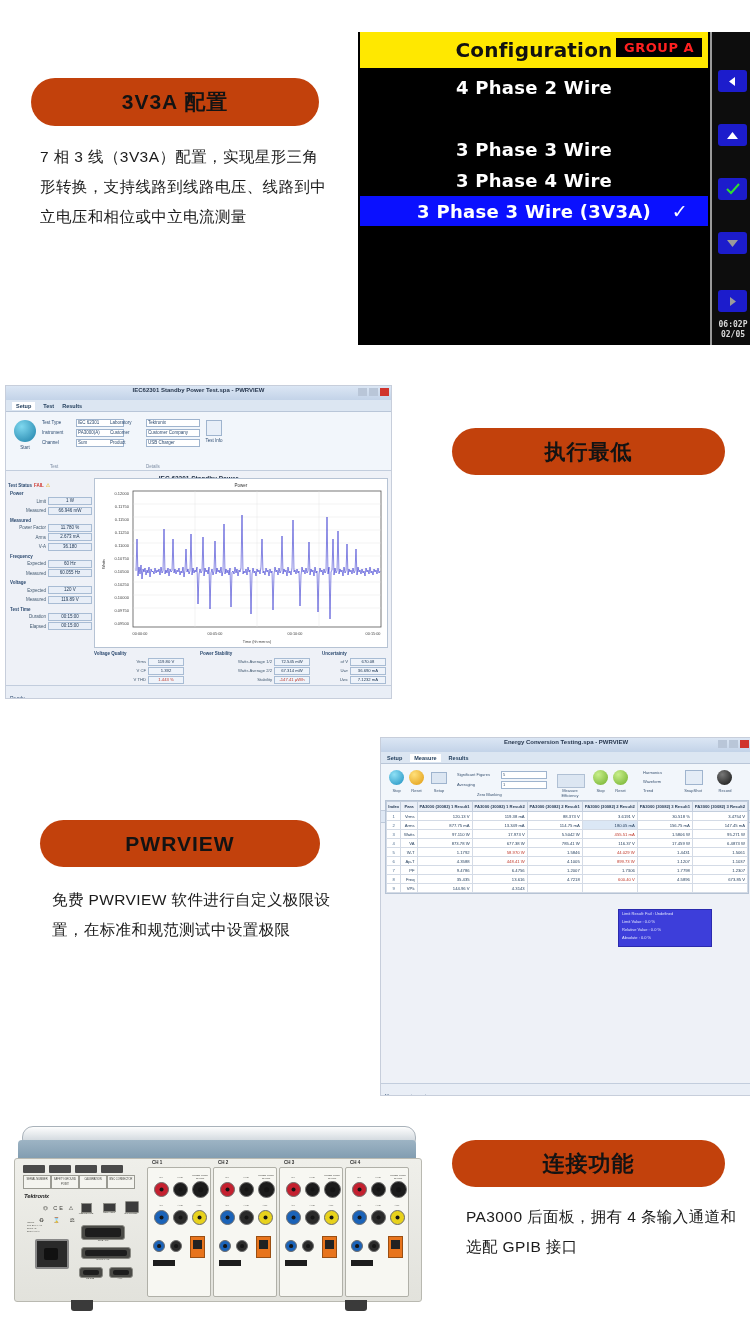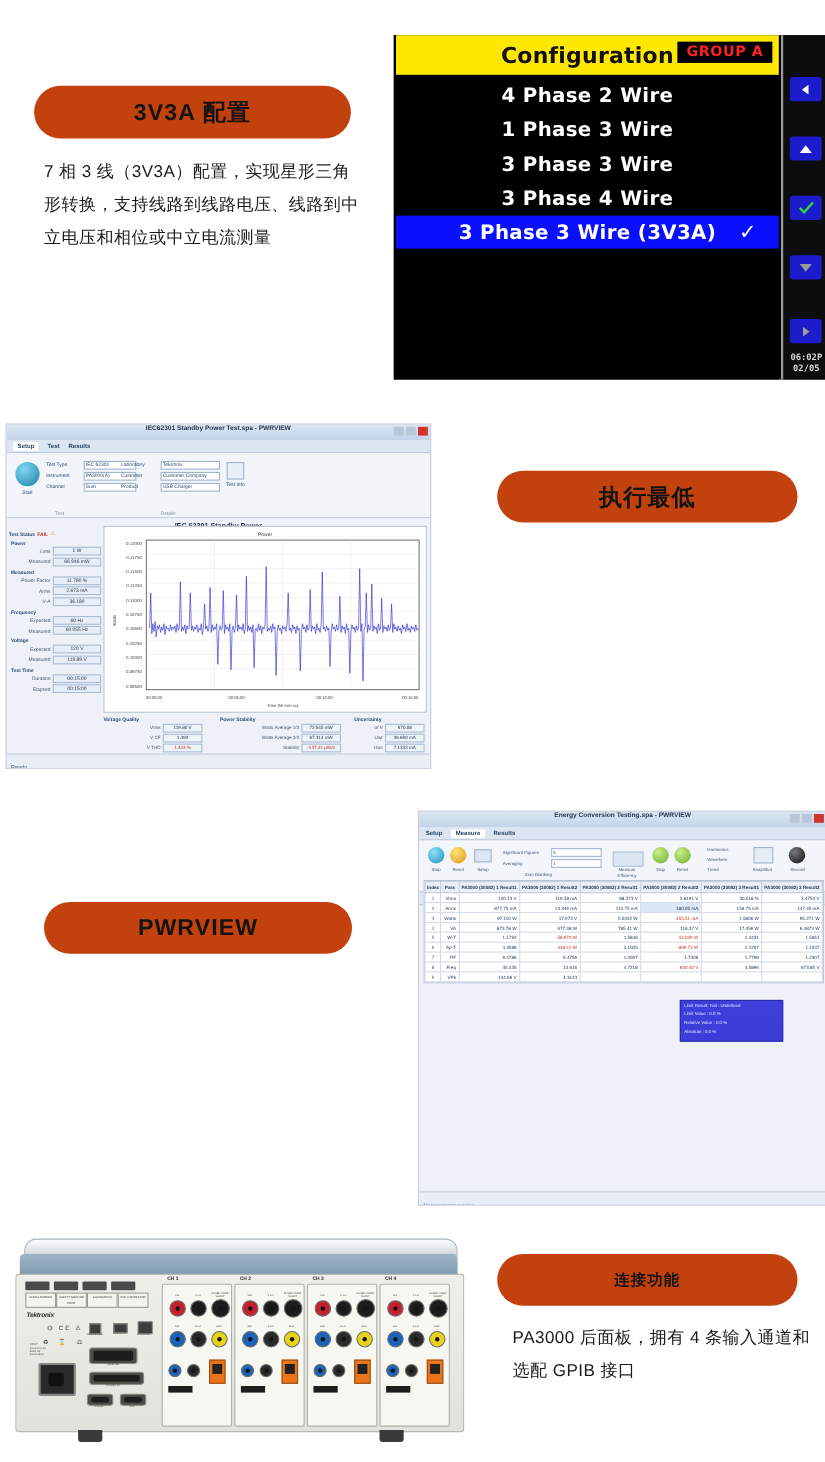--- a/index.html
+++ b/index.html
@@ -129,21 +129,21 @@
     text-align:right;line-height:5px;white-space:nowrap;}
   #grid td.idx{text-align:center;color:#4a6libre;color:#4a6a8c;}
   .selbox{position:absolute;left:232px;top:108px;width:92px;height:36px;background:#2f2fd8;
     border:1px solid #1a1aa8;opacity:.92;}
   .selbox div{color:#dfe4ff;font-size:4px;line-height:8px;padding-left:3px;white-space:nowrap;}
   #tbl-status{position:absolute;left:0;bottom:0;width:100%;height:11px;background:#e9eef6;
     border-top:1px solid #c2cddd;}
   #tbl-status span{font-size:4.5px;color:#2d4b70;margin-left:4px;line-height:11px;}
 
   
-  #sec4-badge{position:absolute;left:452px;top:1140px;width:273px;height:47px;font-size:14px;}
+  #sec4-badge{position:absolute;left:452px;top:1140px;width:273px;height:47px;font-size:22px;}
   #sec4-text{position:absolute;left:466px;top:1202px;width:280px;}
 
   
   #rear{position:absolute;left:8px;top:1118px;width:418px;height:200px;}
   #rear-handle{position:absolute;left:14px;top:8px;width:392px;height:22px;
     background:linear-gradient(#fdfdfd,#d7dde2 55%,#b6bfc6);border-radius:11px;
     border:1px solid #a9b2ba;}
   #rear-top{position:absolute;left:10px;top:22px;width:398px;height:22px;
     background:linear-gradient(#9db4c4,#7c98ad);border-radius:4px 4px 0 0;}
   #rear-body{position:absolute;left:6px;top:40px;width:406px;height:142px;
@@ -186,23 +186,20 @@
   <div class="body-text" id="sec1-text">7 相 3 线（3V3A）配置，实现星形三角形转换，支持线路到线路电压、线路到中立电压和相位或中立电流测量</div>
 
   <div id="lcd">
     <div id="lcd-screen">
       <div id="lcd-title">
         <span id="lcd-title-text">Configuration</span>
         <span id="lcd-group">GROUP A</span>
       </div>
       <div class="lcd-row" style="top:40px">
           <span>4 Phase 2 Wire</span>
-        </div>
-      <div class="lcd-row" style="top:71px">
-          <span>1 Phase 3 Wire</span>
         </div>
       <div class="lcd-row" style="top:102px">
           <span>3 Phase 3 Wire</span>
         </div>
       <div class="lcd-row" style="top:133px">
           <span>3 Phase 4 Wire</span>
         </div>
       <div class="lcd-row sel" style="top:164px">
         <span>3 Phase 3 Wire (3V3A)</span>
         <span class="lcd-check">✓</span>
@@ -450,20 +447,21 @@
     </div>
   </div>
 
   <div class="pill" id="sec2-badge">
     <span>执行最低</span>
   </div>
 
   <div class="pill" id="sec3-badge">
     <span>PWRVIEW</span>
   </div>
+  <div class="body-text" id="sec3-text">免费 PWRVIEW 软件进行自定义极限设置，在标准和规范测试中设置极限</div>
 
   <div id="tbl-shot">
     <div class="win-title">
       <span class="win-title-txt">Energy Conversion Testing.spa - PWRVIEW</span>
       <span class="win-btns">
           <i></i>
           <i></i>
           <i class="close"></i>
         </span>
     </div>

